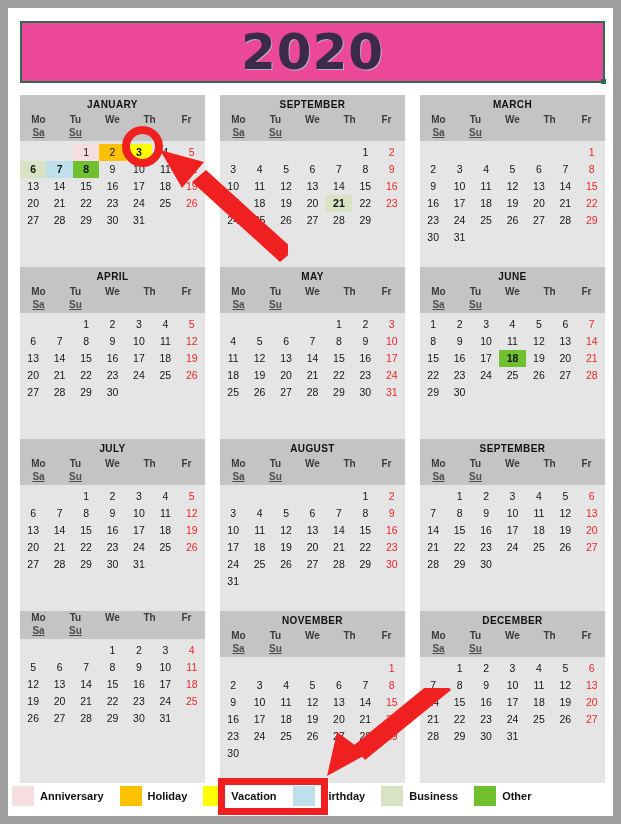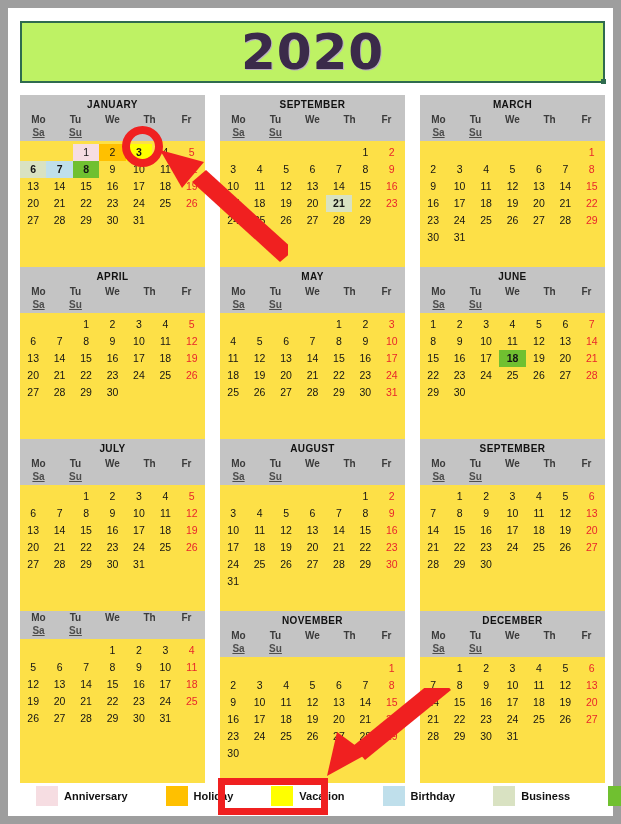--- a/index.html
+++ b/index.html
@@ -24,21 +24,21 @@
     box-sizing: border-box;
   }
 
   
   .title-box {
     position: absolute;
     left: 12px;
     top: 13px;
     width: 585px;
     height: 62px;
-    background: #bef264;
+    background: #ec4899;
     border: 2px solid #2f6b4f;
     box-sizing: border-box;
     display: flex;
     align-items: center;
     justify-content: center;
   }
   .title-text {
     font-family: "DejaVu Sans", sans-serif;
     font-size: 50px;
     font-weight: bold;
@@ -63,21 +63,21 @@
     top: 87px;
     width: 585px;
     display: grid;
     grid-template-columns: repeat(3, 185px);
     grid-auto-rows: 172px;
     column-gap: 15px;
     row-gap: 0px;
   }
   .month {
     width: 185px;
-    background: #fde047;
+    background: #e5e5e5;
     box-sizing: border-box;
   }
   .month-name {
     background: #c4c4c4;
     color: #111111;
     font-size: 10px;
     font-weight: bold;
     text-align: center;
     letter-spacing: 0.4px;
     padding: 4px 0 3px 0;
@@ -115,27 +115,26 @@
   .day.ev-anniversary { background: #f6dde2; }
   .day.ev-holiday     { background: #ffc000; }
   .day.ev-vacation    { background: #ffff00; font-weight: bold; }
   .day.ev-birthday    { background: #bfdfeb; font-weight: bold; }
   .day.ev-business    { background: #d9e2c2; font-weight: bold; }
   .day.ev-other       { background: #70c030; font-weight: bold; }
 
   
   .legend {
     position: absolute;
-    left: 28px;
+    left: 4px;
     top: 775px;
     width: 585px;
     height: 26px;
     display: flex;
     align-items: center;
-    gap: 22px;
   }
   .legend-item {
     display: flex;
     align-items: center;
     margin-right: 16px;
   }
   .legend-swatch {
     width: 22px;
     height: 20px;
     margin-right: 6px;

